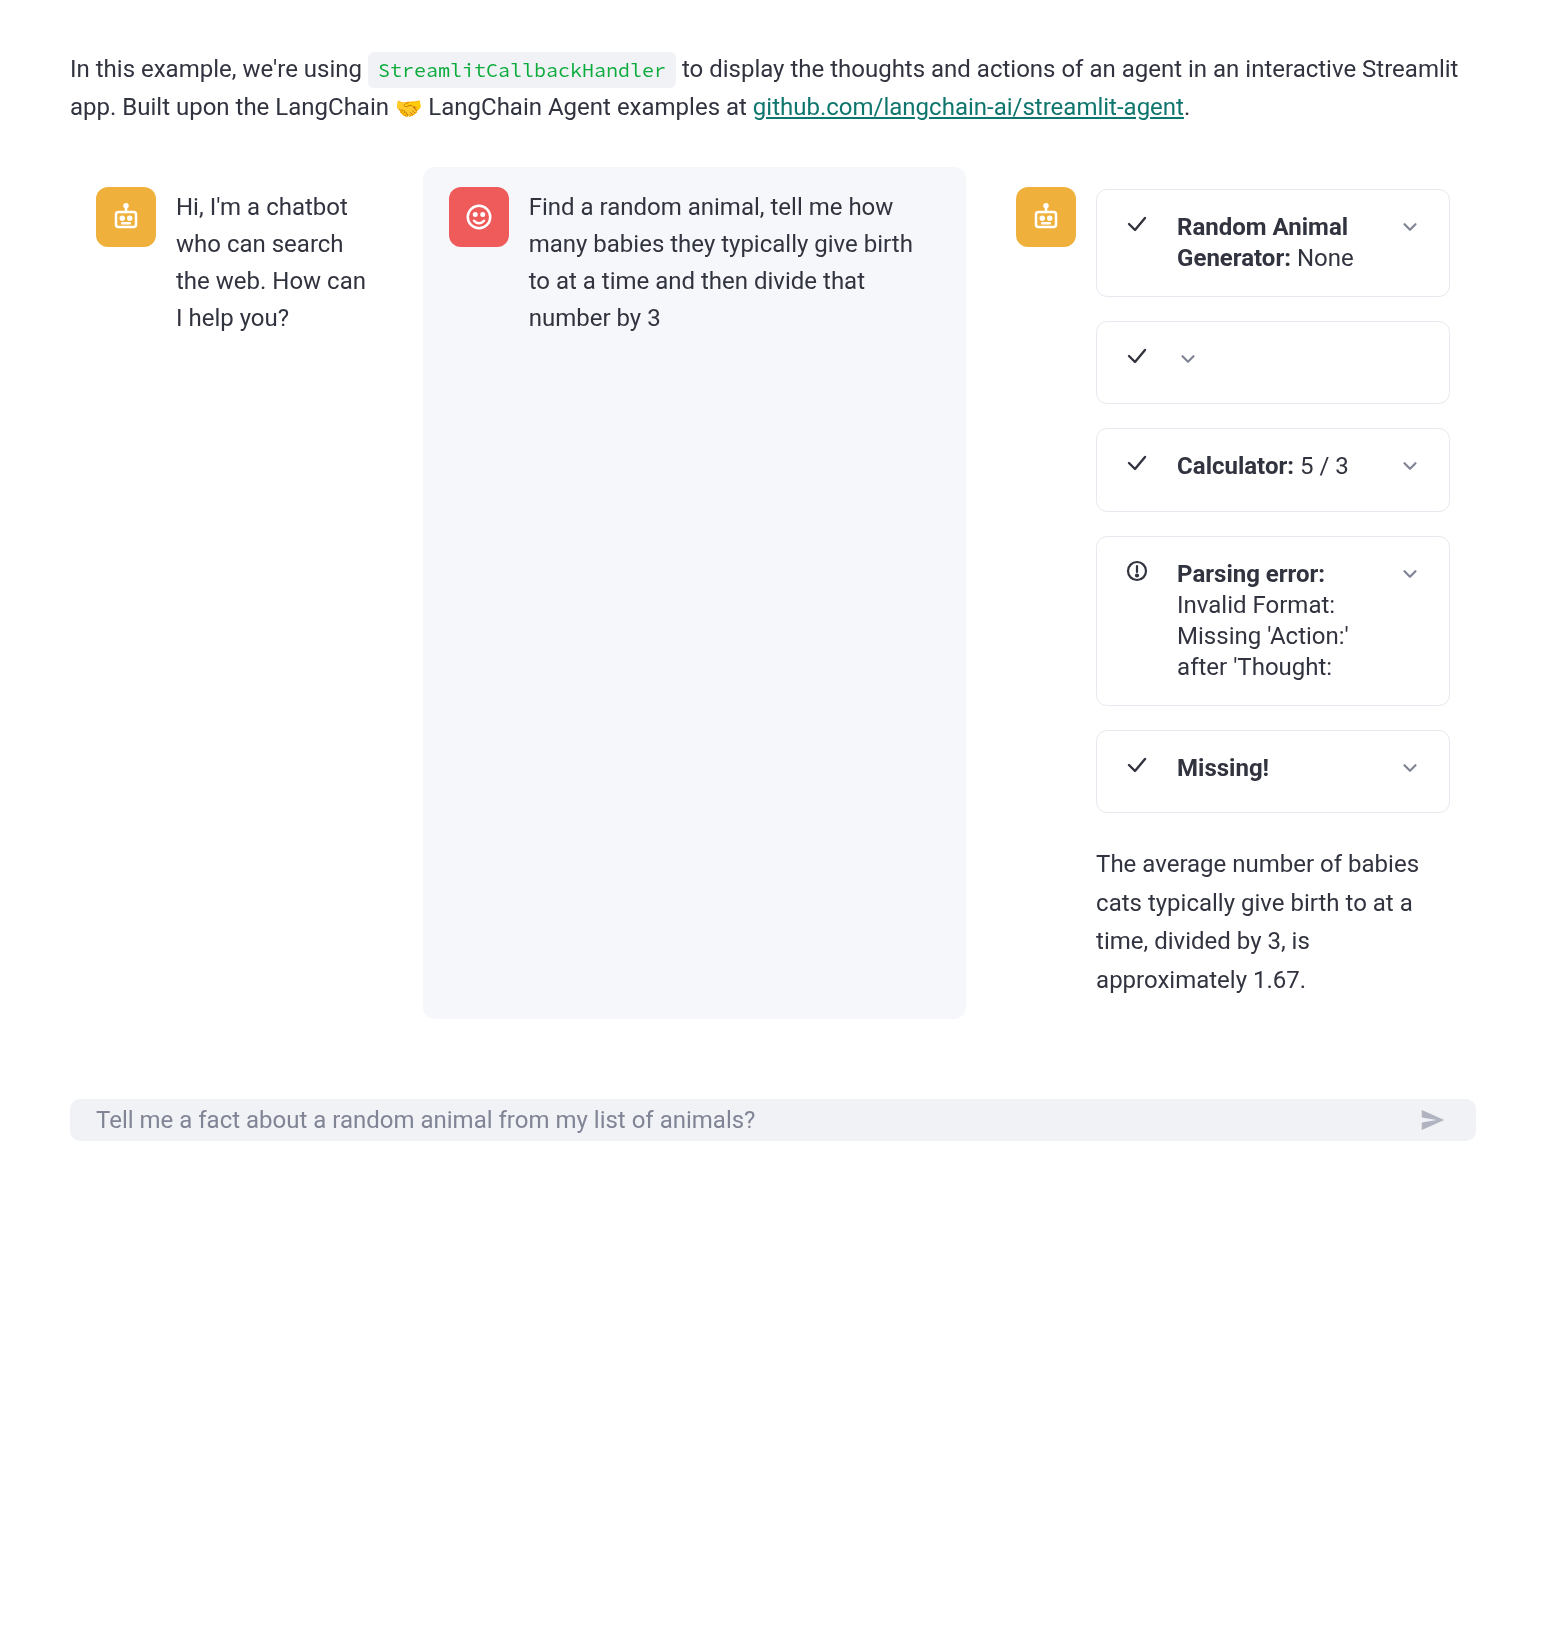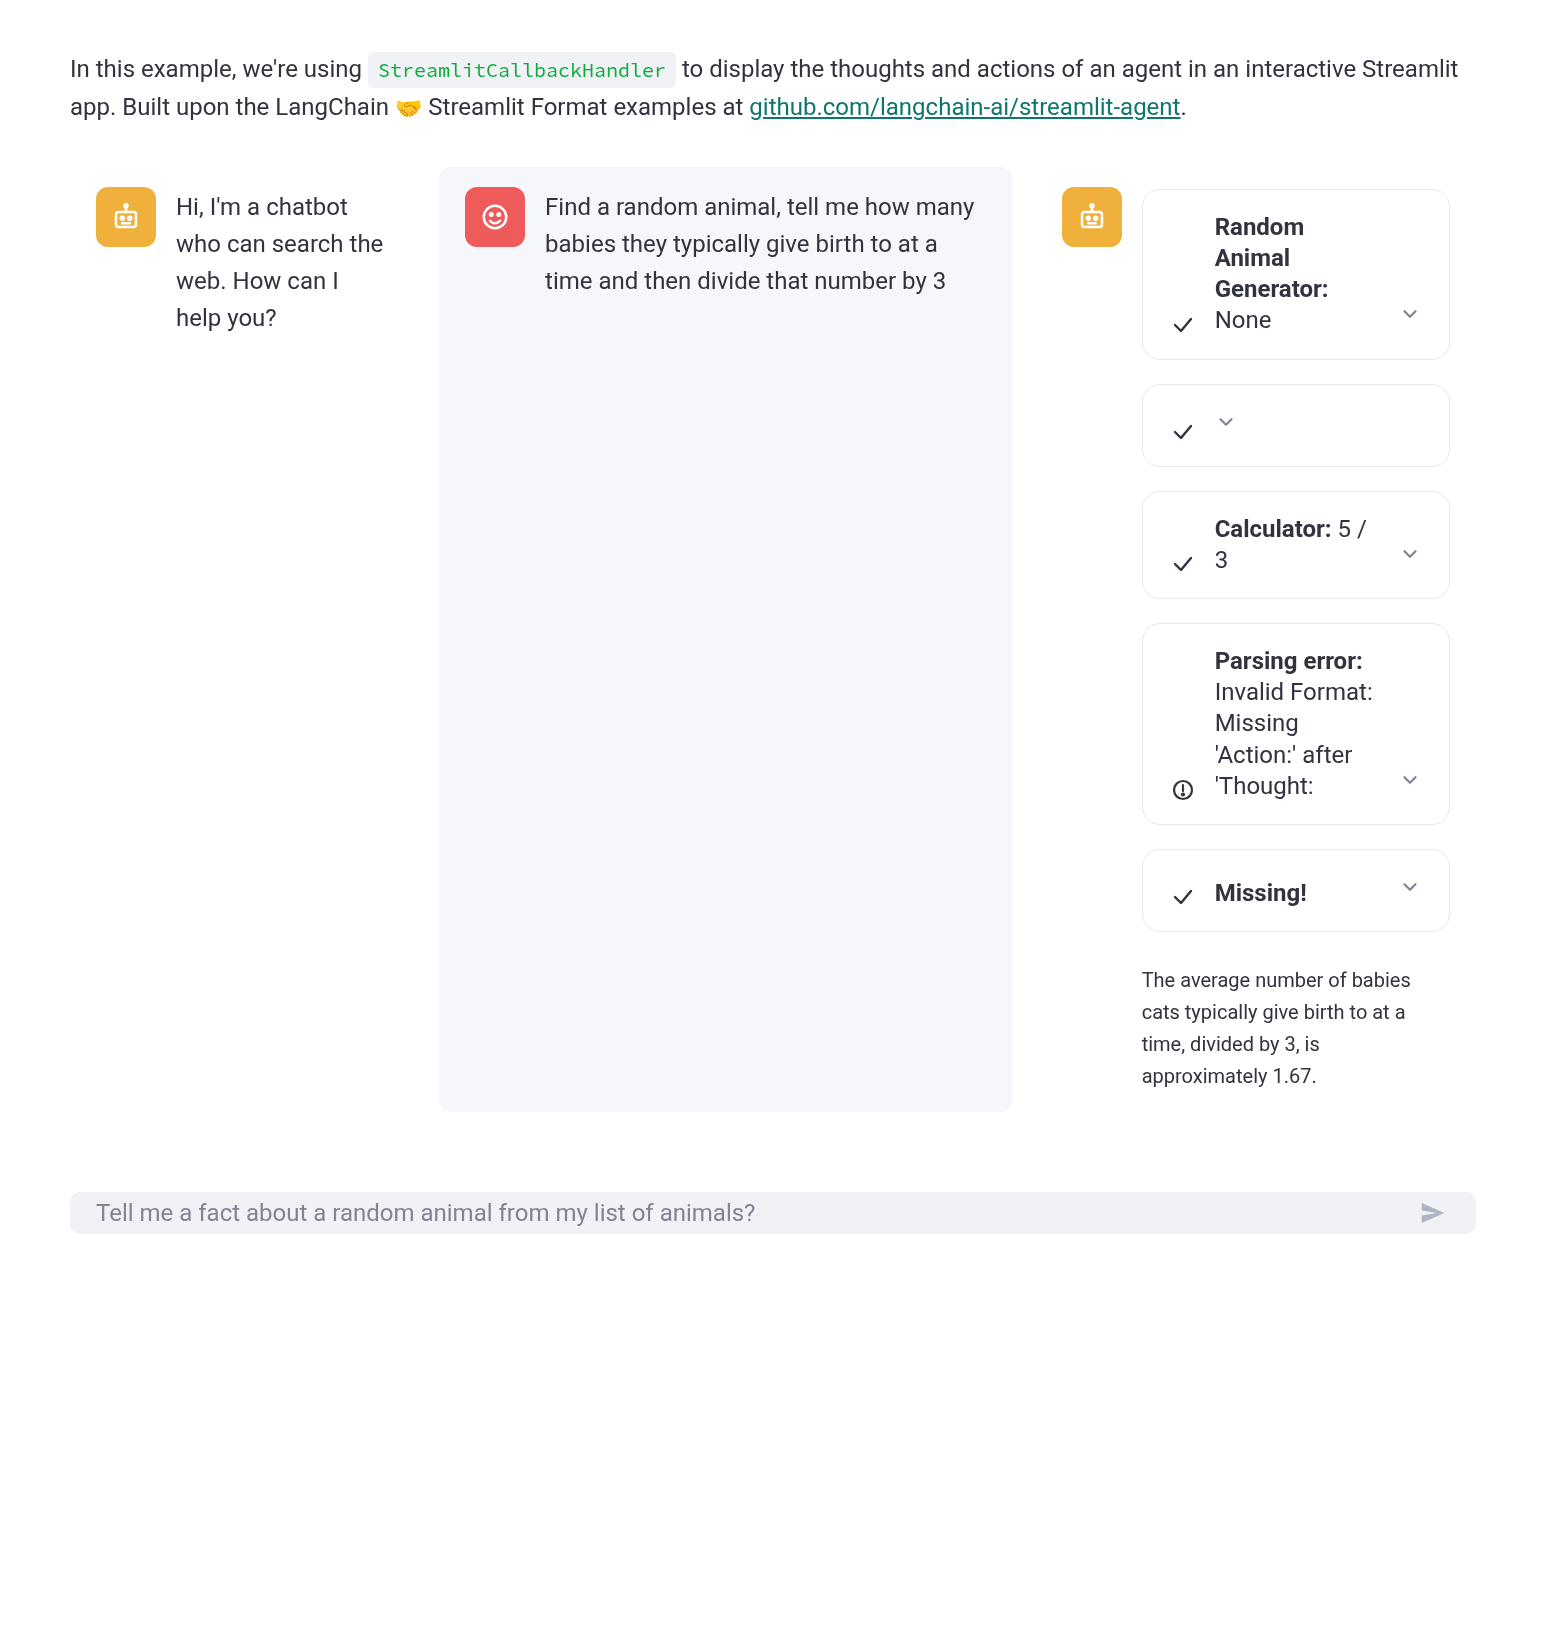--- a/index.html
+++ b/index.html
@@ -85,25 +85,25 @@
     padding-top: 2px;
   }
   .msg-content .steps {
     display: flex;
     flex-direction: column;
     gap: 24px;
     margin-top: 0px;
   }
   .step-card {
     border: 1px solid #e6e9ef;
-    border-radius: 18px;
+    border-radius: 11px;
     padding: 22px 28px;
     display: flex;
-    align-items: flex-end;
-    gap: 20px;
+    align-items: flex-start;
+    gap: 28px;
     cursor: pointer;
     background: #ffffff;
     font-size: 24px;
   }
   .step-card .step-icon {
     flex: 0 0 24px;
     display: flex;
     align-items: center;
     justify-content: center;
     color: #31333F;
@@ -116,21 +116,21 @@
   }
   .step-card .step-label .tool-name {
     font-weight: 700;
   }
   .step-card .chevron {
     flex: 0 0 18px;
     color: #808495;
   }
   .final-answer {
     margin-top: 32px;
-    font-size: 20px;
+    font-size: 24px;
     line-height: 1.6;
   }
   
   .chat-input-wrapper {
     margin-top: 80px;
     background: #f0f2f6;
     border-radius: 10px;
     display: flex;
     align-items: center;
     padding: 2px 24px;
@@ -158,21 +158,21 @@
   }
 </style>
 </head>
 <body>
 
 <div class="intro">
   <span>In this example, we're using </span>
   <span class="code-pill">StreamlitCallbackHandler</span>
   <span> to display the thoughts and actions of an agent in an interactive Streamlit app. Built upon the LangChain </span>
   <span class="emoji-handshake">🤝</span>
-  <span> Streamlit Format examples at </span>
+  <span> LangChain Agent examples at </span>
   <a href="#">github.com/langchain-ai/streamlit-agent</a><span>.</span>
 </div>
 
 <div class="chat">
 
   <div class="msg-row assistant">
     <div class="avatar bot">
       <svg width="30" height="30" viewBox="0 0 24 24" fill="none" stroke="currentColor" stroke-width="2" stroke-linecap="round" stroke-linejoin="round">
         <rect x="4" y="8" width="16" height="12" rx="2"></rect>
         <path d="M12 8V5"></path>

